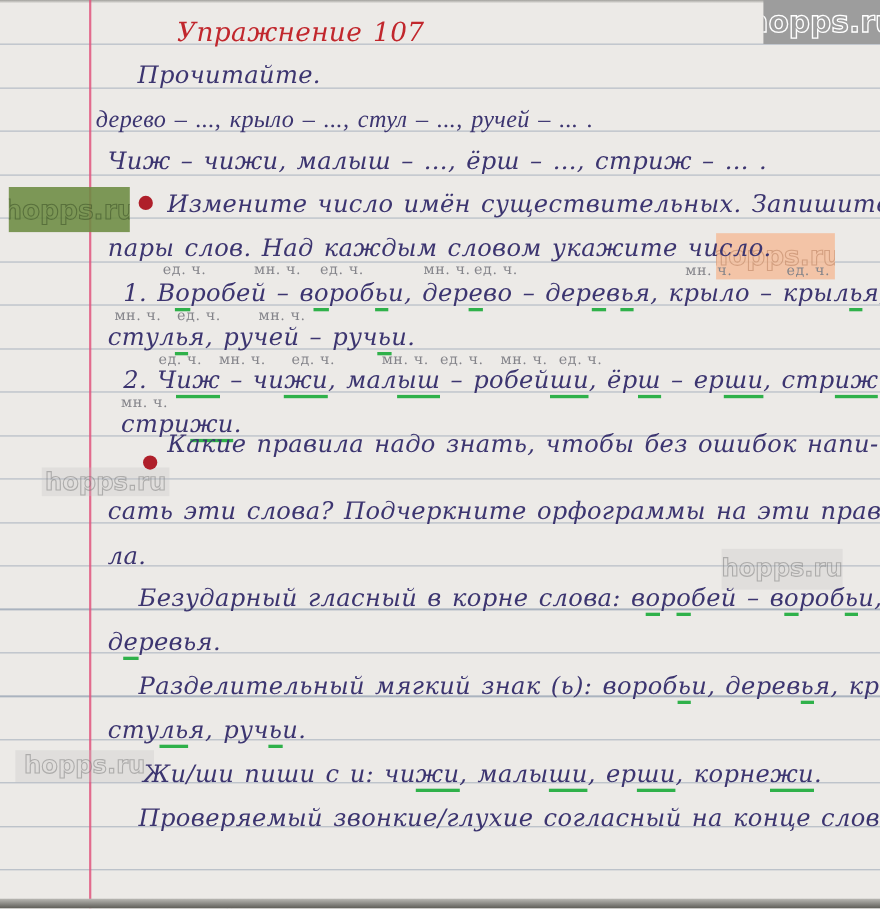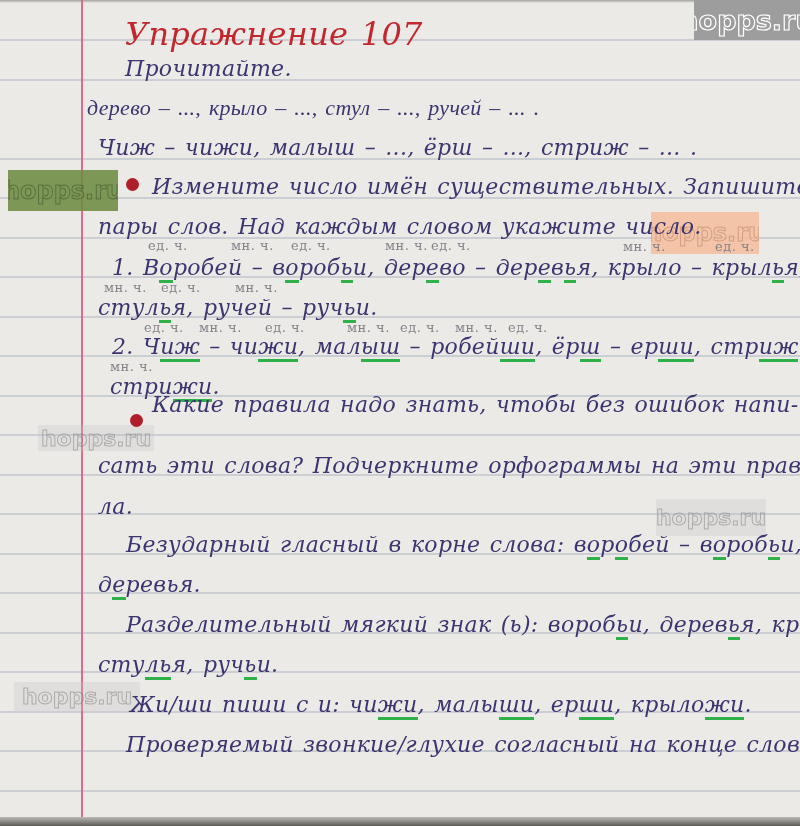--- a/index.html
+++ b/index.html
@@ -14,21 +14,21 @@
   }
   .top-edge{position:absolute;left:0;top:0;width:100%;height:3px;
     background:linear-gradient(rgba(70,70,65,.45),rgba(70,70,65,0));}
   .bottom-edge{position:absolute;left:0;bottom:0;width:100%;height:9px;
     background:linear-gradient(#b9b8b4,#5c5b55);}
   .margin-line{position:absolute;left:81px;top:0;width:2px;height:100%;
     background:#e0557d;opacity:.85;}
   
   .hw{position:absolute;white-space:nowrap;font-style:italic;
     font-size:22px;color:#3c3570;letter-spacing:.3px;word-spacing:2px;}
-  .hw.red{color:#c1272d;font-size:32px;}
+  .hw.red{color:#c1272d;font-size:24px;margin-left:36px;}
   .orth{border-bottom:3px solid #2fb14a;}
   
   .ann{position:absolute;white-space:nowrap;
     font-size:13px;color:#84848a;letter-spacing:.5px;}
   
   .bullet{position:absolute;width:13px;height:13px;border-radius:50%;
     background:#af1f2a;}
   
   .wm{position:absolute;display:flex;align-items:center;justify-content:center;
     font-family:"DejaVu Sans", sans-serif;font-weight:bold;overflow:hidden;}
@@ -103,18 +103,18 @@
       <div class="hw" style="left: 98px; top: 295px;"><span>стул</span><span class="orth">ь</span><span>я, ручей – руч</span><span class="orth">ь</span><span>и.</span></div>
       <div class="hw" style="left: 112px; top: 334px;"><span>2. Ч</span><span class="orth">иж</span><span> – чи</span><span class="orth">жи</span><span>, мал</span><span class="orth">ыш</span><span> – робей</span><span class="orth">ши</span><span>, ёр</span><span class="orth">ш</span><span> – ер</span><span class="orth">ши</span><span>, стр</span><span class="orth">иж</span><span> –</span></div>
       <div class="hw" style="left: 110px; top: 374px;"><span>стри</span><span class="orth">жи</span><span>.</span></div>
       <div class="hw" style="left: 152px; top: 392px;"><span>Какие правила надо знать, чтобы без ошибок напи-</span></div>
       <div class="hw" style="left: 98px; top: 453px;"><span>сать эти слова? Подчеркните орфограммы на эти прави-</span></div>
       <div class="hw" style="left: 98px; top: 494px; text-align: center;"><span>ла.</span></div>
       <div class="hw" style="left: 126px; top: 532px;"><span>Безударный гласный в корне слова: в</span><span class="orth">о</span><span>р</span><span class="orth">о</span><span>бей – в</span><span class="orth">о</span><span>роб</span><span class="orth">ь</span><span>и, дер</span></div>
       <div class="hw" style="left: 98px; top: 572px;"><span>д</span><span class="orth">е</span><span>ревья.</span></div>
       <div class="hw" style="left: 126px; top: 612px;"><span>Разделительный мягкий знак (ь): вороб</span><span class="orth">ь</span><span>и, дерев</span><span class="orth">ь</span><span>я, крыл</span></div>
       <div class="hw" style="left: 98px; top: 652px;"><span>сту</span><span class="orth">ль</span><span>я, руч</span><span class="orth">ь</span><span>и.</span></div>
-      <div class="hw" style="left: 130px; top: 692px;"><span>Жи/ши пиши с и: чи</span><span class="orth">жи</span><span>, малы</span><span class="orth">ши</span><span>, ер</span><span class="orth">ши</span><span>, крыло</span><span class="orth">жи</span><span>.</span></div>
+      <div class="hw" style="left: 130px; top: 692px;"><span>Жи/ши пиши с и: чи</span><span class="orth">жи</span><span>, малы</span><span class="orth">ши</span><span>, ер</span><span class="orth">ши</span><span>, корне</span><span class="orth">жи</span><span>.</span></div>
       <div class="hw" style="left: 126px; top: 732px;"><span>Проверяемый звонкие/глухие согласный на конце слова: чи</span></div>
       <div class="hw" style="left: 98px; top: 800px; margin-top: 21px;"><span>мал</span><span class="orth">ыш</span><span>, ё</span><span class="orth">рш</span><span>, стр</span><span class="orth">иж</span><span>.</span></div>
     </div>
   <div class="bottom-edge"></div>
 </div>
 
 </body></html>

